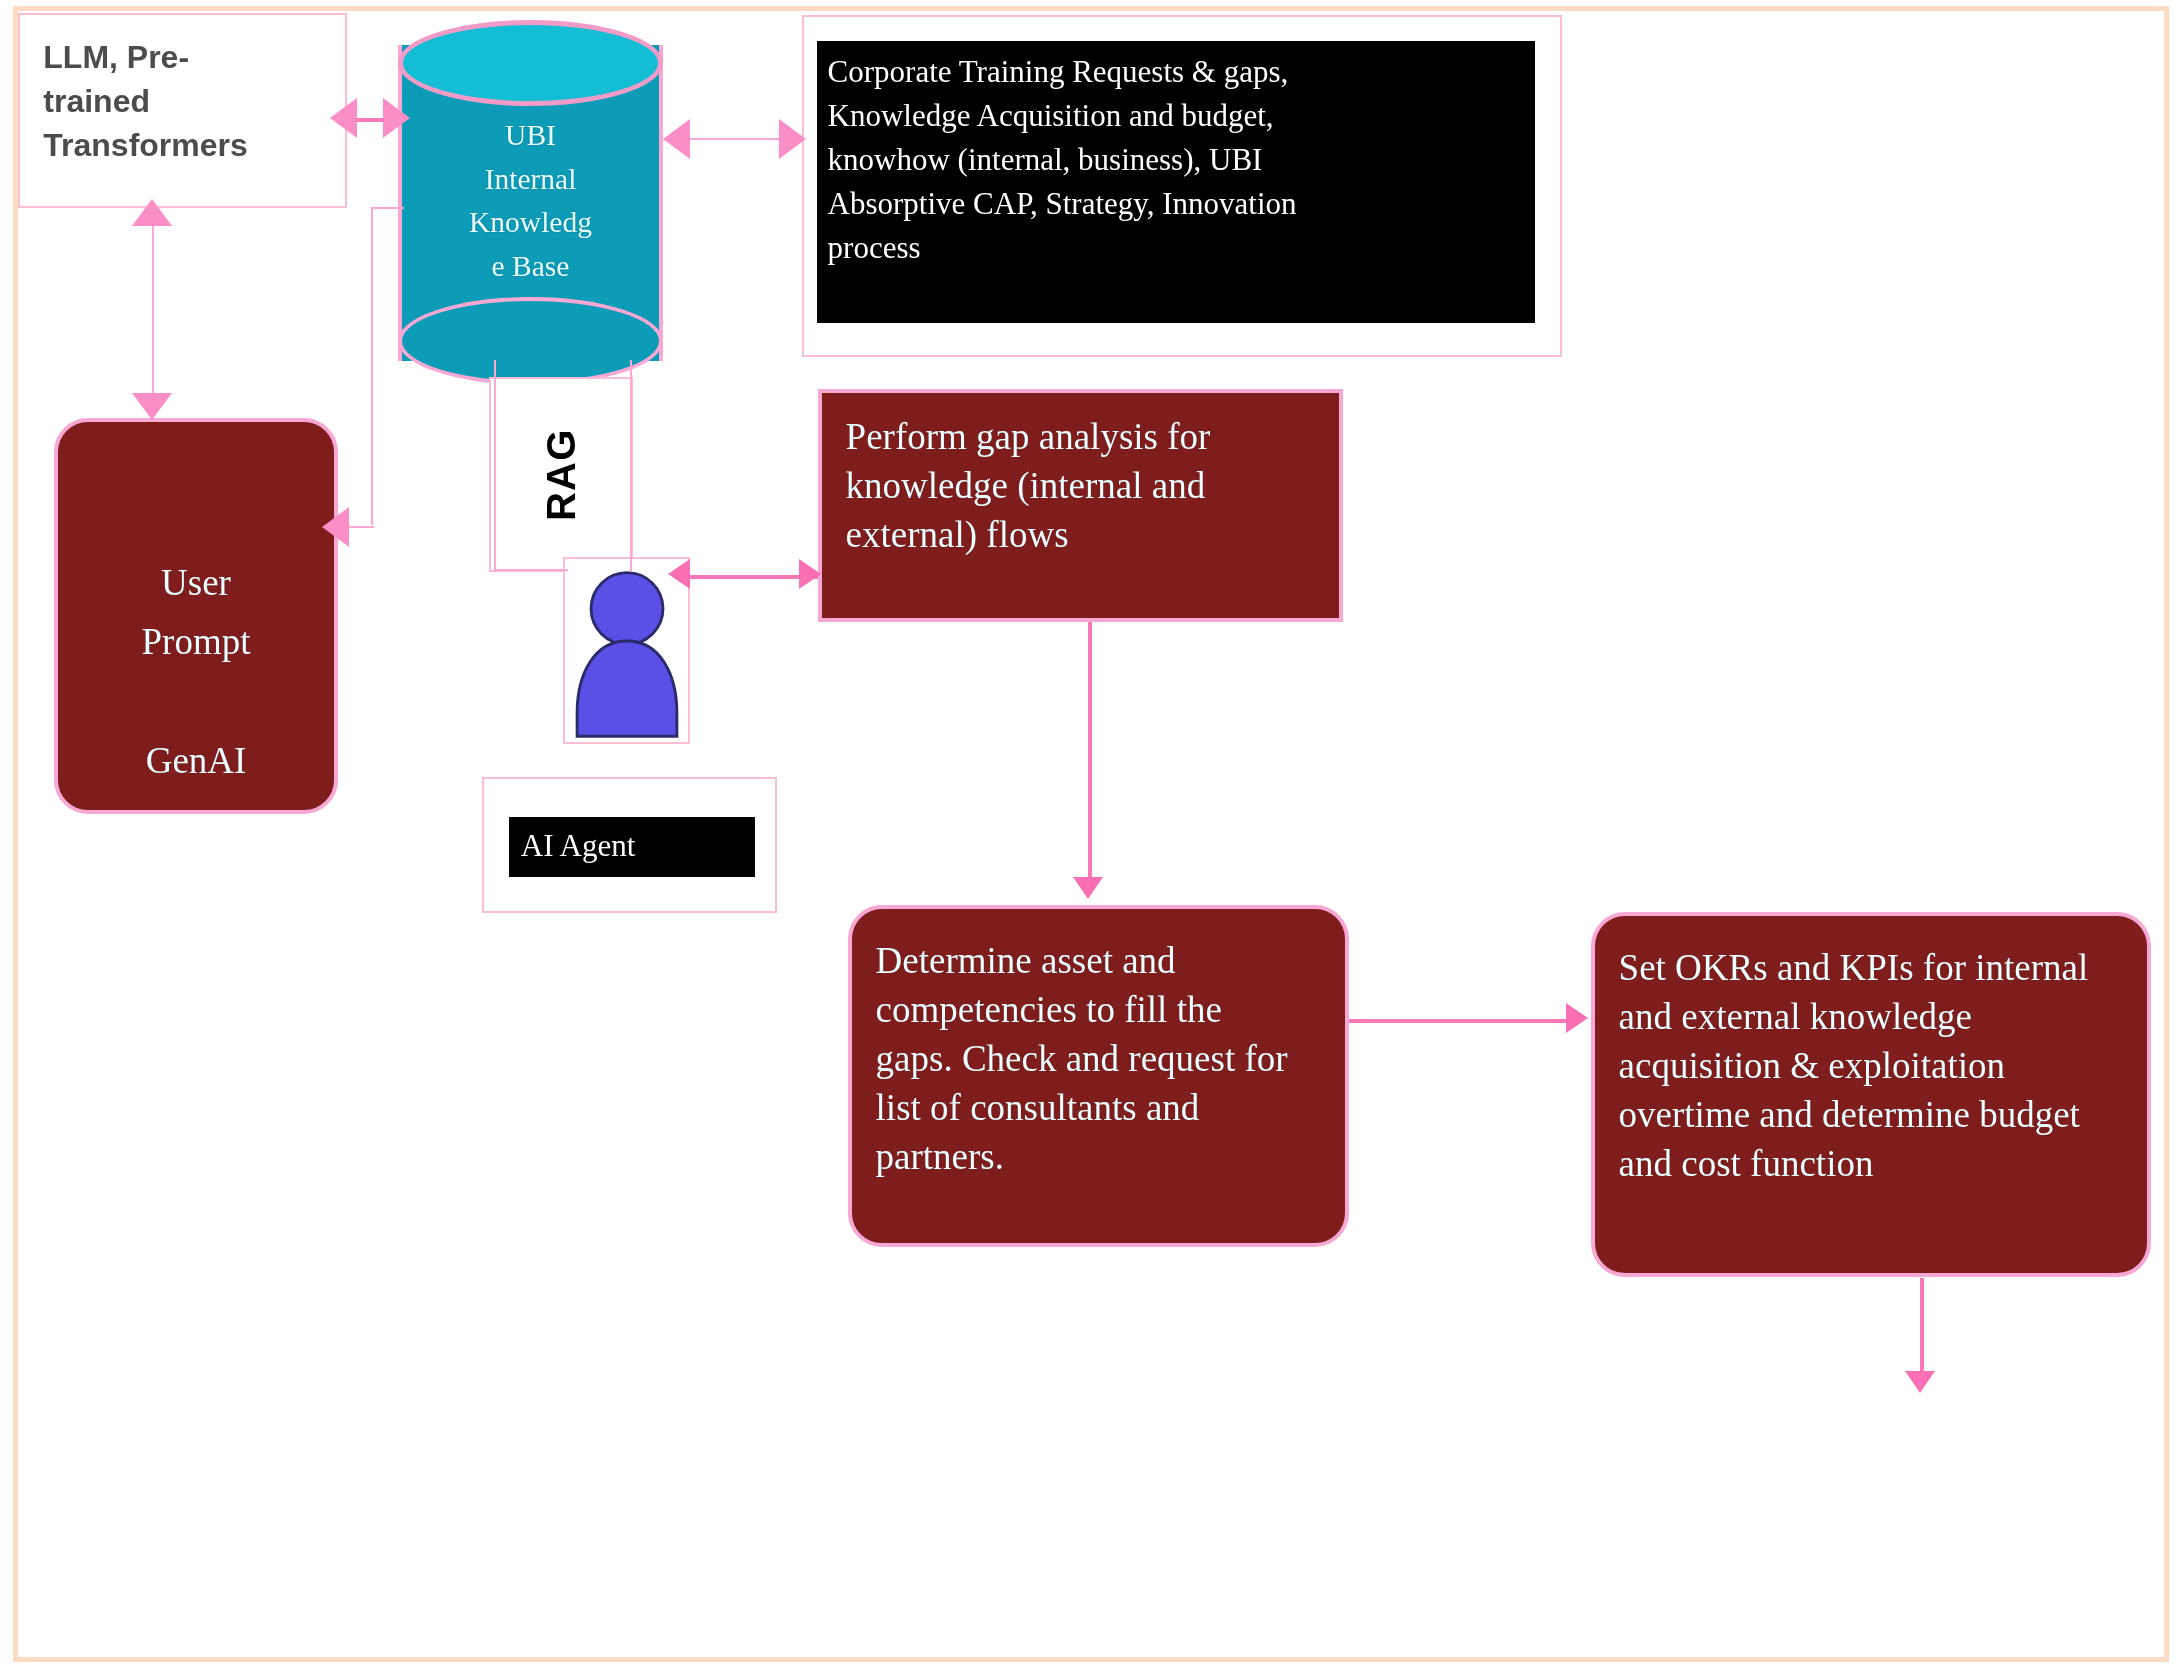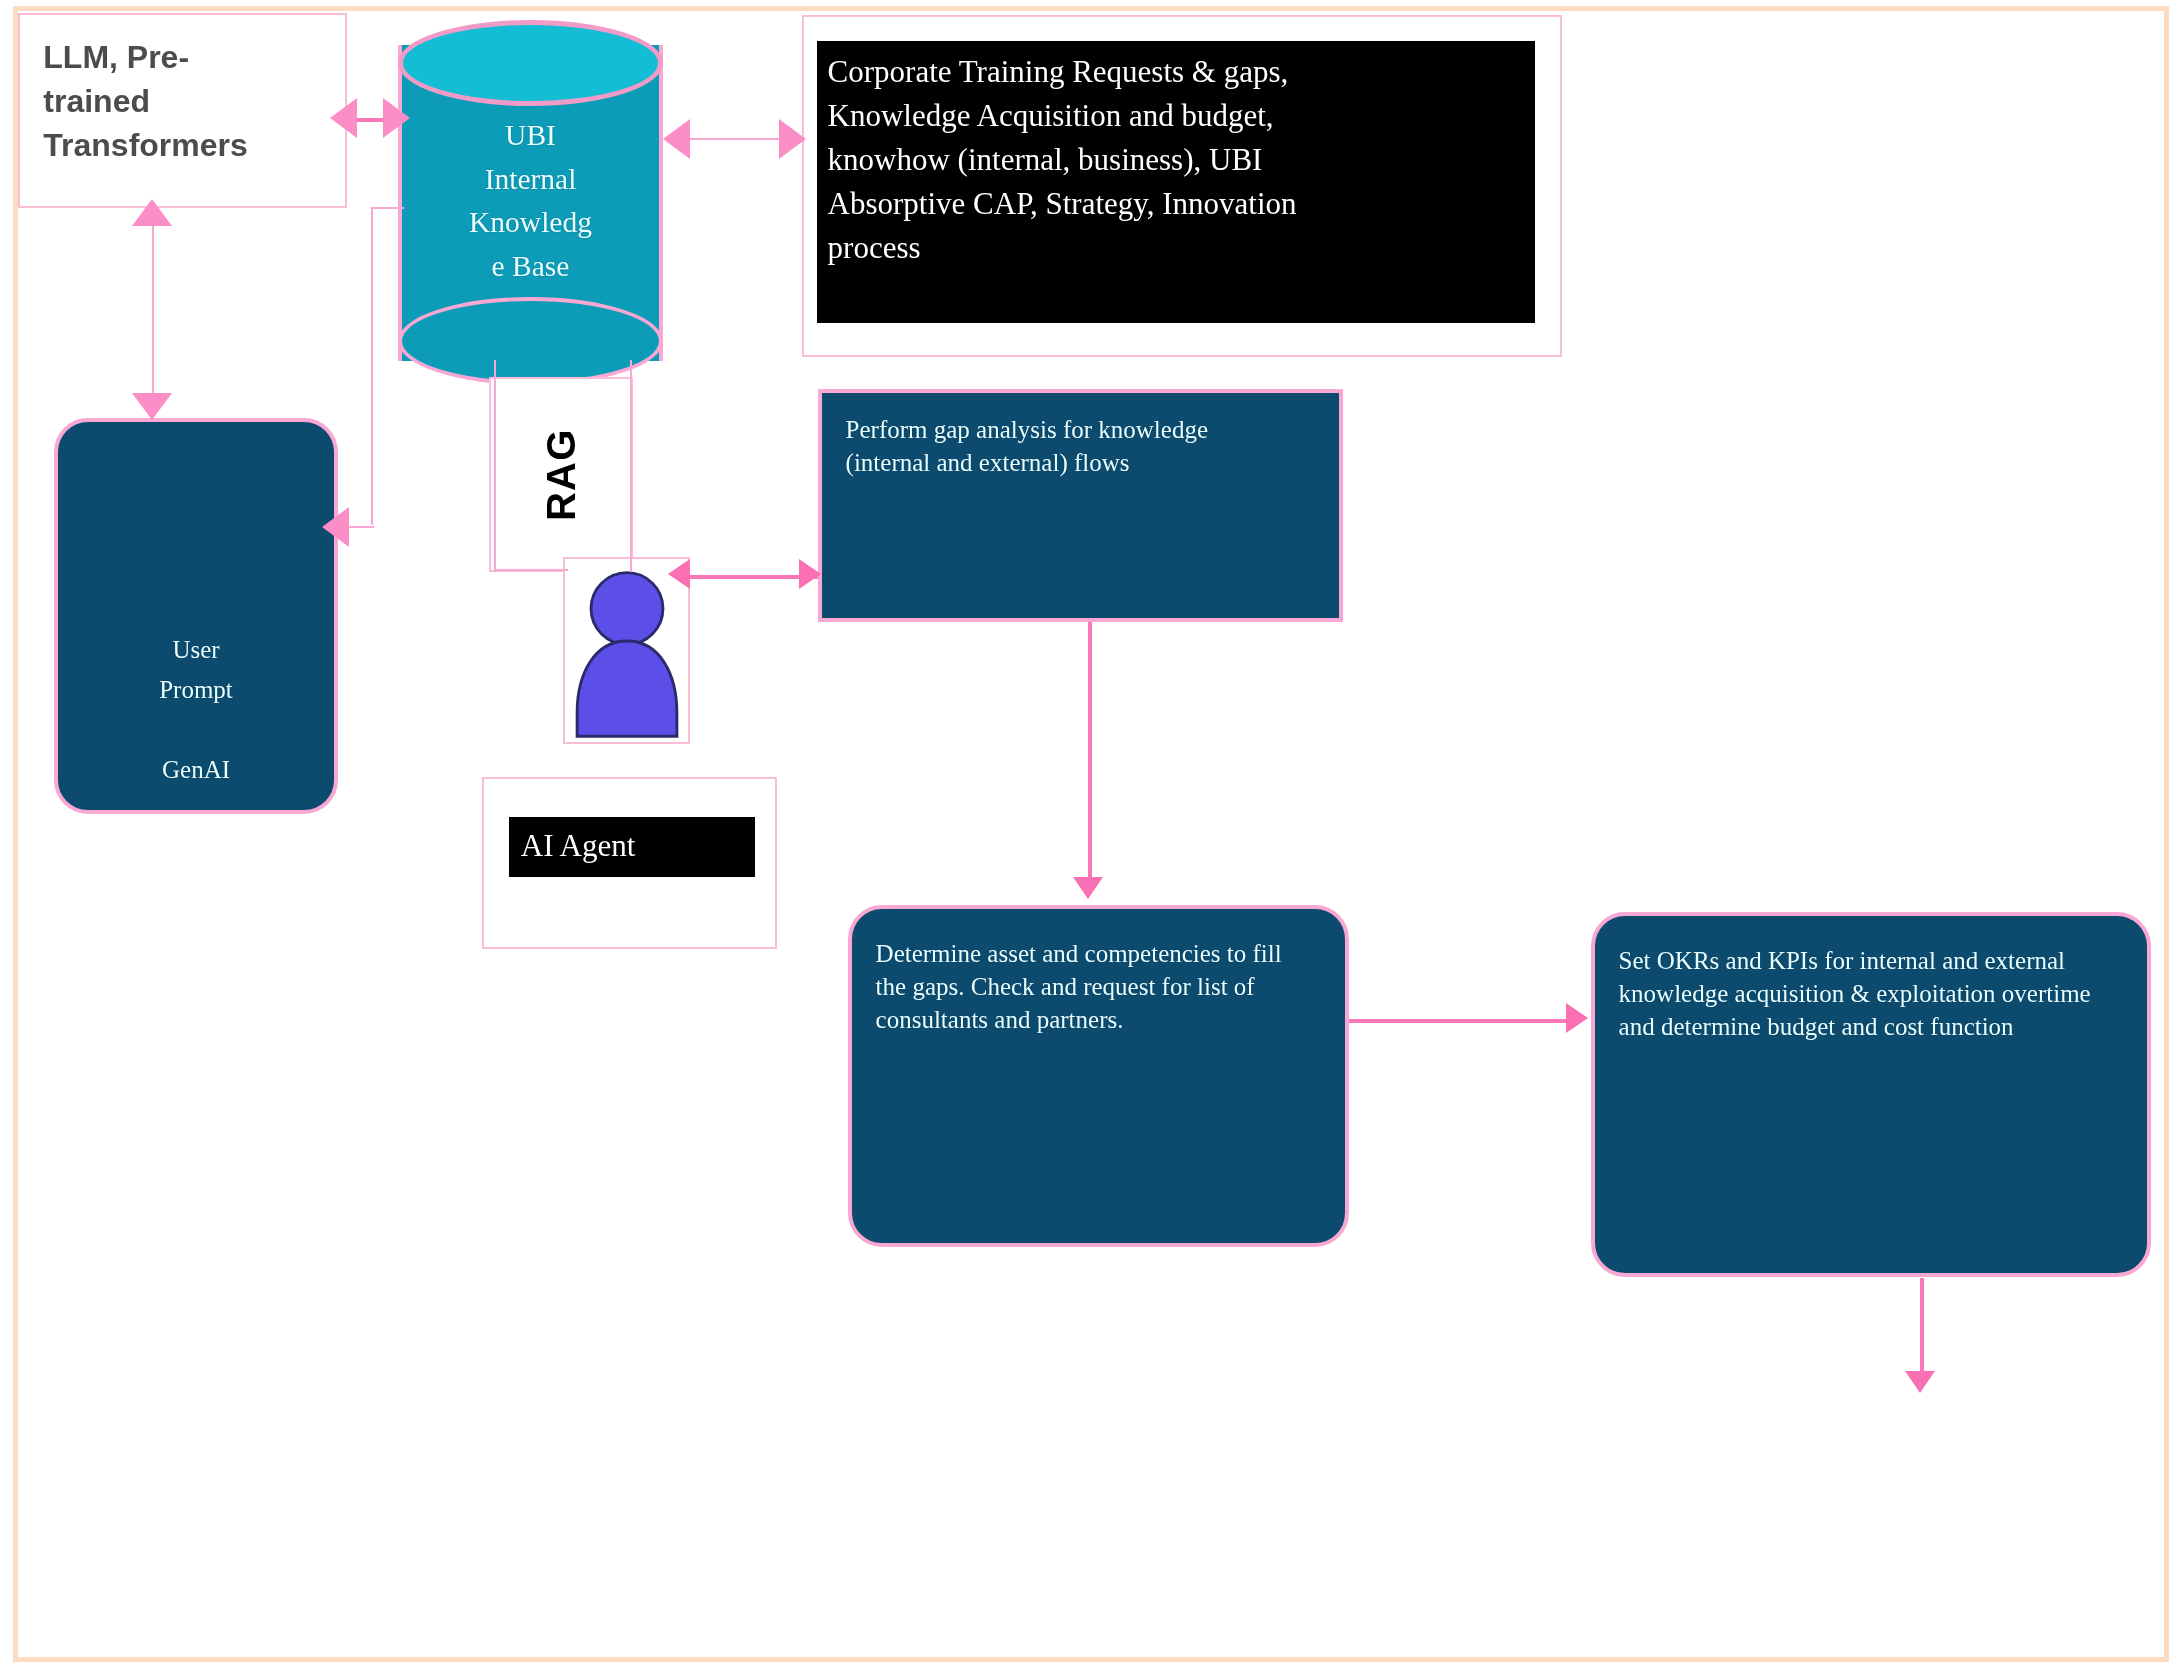--- a/index.html
+++ b/index.html
@@ -29,24 +29,24 @@
   }
 
   
   .node {
     position: absolute;
     box-sizing: border-box;
   }
 
   
   .teal-box {
-    background: #0c4a6e;
+    background: #7f1d1d;
     border: 4.1px solid #f9a8d4;
     color: #e8feff;
-    font-size: 25px;
+    font-size: 37px;
     line-height: 1.32;
     padding: 20px 23.6px;
     text-shadow: 0 0 1.2px rgba(0,0,0,0.18);
   }
   .teal-box.rounded { border-radius: 34px; }
 
   
   .white-box {
     background: #ffffff;
     border: 2.4px solid #f9bdd6;
@@ -216,21 +216,21 @@
 
   <div class="node white-box" style="left:563px; top:557px; width:127px; height:187px;">
     <div id="agent-icon" style="position:absolute; left:3.5px; top:3.5px; width:116px; height:177px;">
       <svg viewBox="0 0 100 150" preserveAspectRatio="xMidYMid meet">
         <circle cx="50" cy="38" r="31" fill="#5B4FE8" stroke="#2b2a6b" stroke-width="2.5"></circle>
         <path d="M50 66 C22 66 7 94 7 128 L7 148 L93 148 L93 128 C93 94 78 66 50 66 Z" fill="#5B4FE8" stroke="#2b2a6b" stroke-width="2.5"></path>
       </svg>
     </div>
   </div>
 
-  <div class="node white-box" style="left:482px; top:777px; width:295px; height:172px;">
+  <div class="node white-box" style="left:482px; top:777px; width:295px; height:136px;">
     <div class="black-label" style="position:absolute; left:25px; top:38px; width:246px; height:60px;
                 display:flex; align-items:center;">AI Agent</div>
   </div>
 
   <div class="node teal-box" style="left:818px; top:389px; width:525px; height:233px;">
     <div style="max-width:430px;">Perform gap analysis for knowledge (internal and external) flows</div>
   </div>
 
   <div class="node teal-box rounded" style="left:848px; top:905px; width:501px; height:342px;">
     <div style="max-width:413px; padding-top:8.3px;">Determine asset and competencies to fill the gaps. Check and request for list of consultants and partners.</div>

